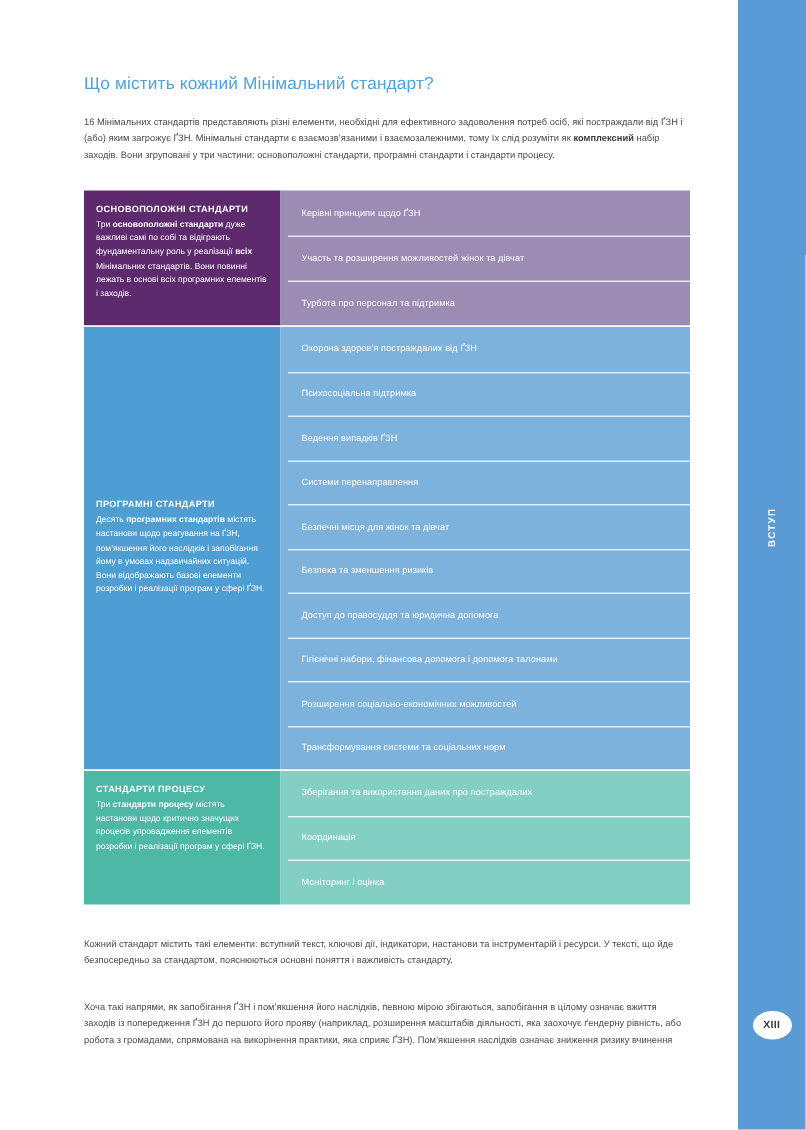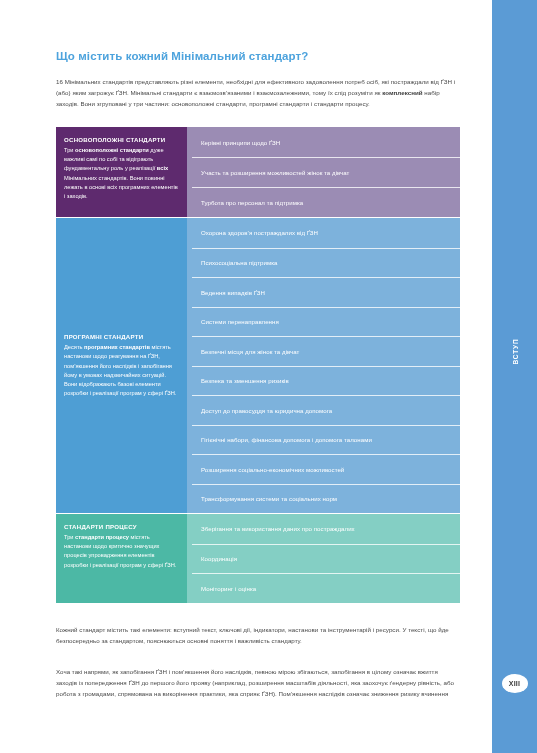--- a/index.html
+++ b/index.html
@@ -54,21 +54,21 @@
     position:absolute;
     left:56px;top:0;
     width:404px;height:753px;
   }
 
   h1#heading{
     margin:0;
     position:absolute;
     top:50px;left:0;
     font-size:11.5px;
-    font-weight:700;
+    font-weight:400;
     color:#4da3dd;
     letter-spacing:0.1px;
   }
 
   .body-para{
     position:absolute;
     left:0;width:404px;
     font-size:6.2px;
     line-height:1.72;
     color:#4a4a4a;

